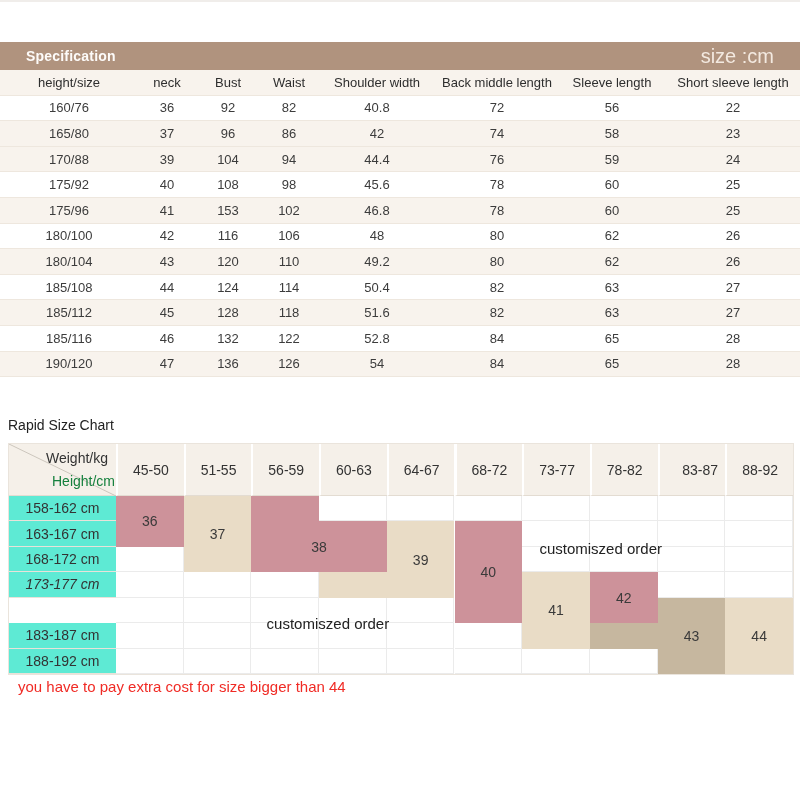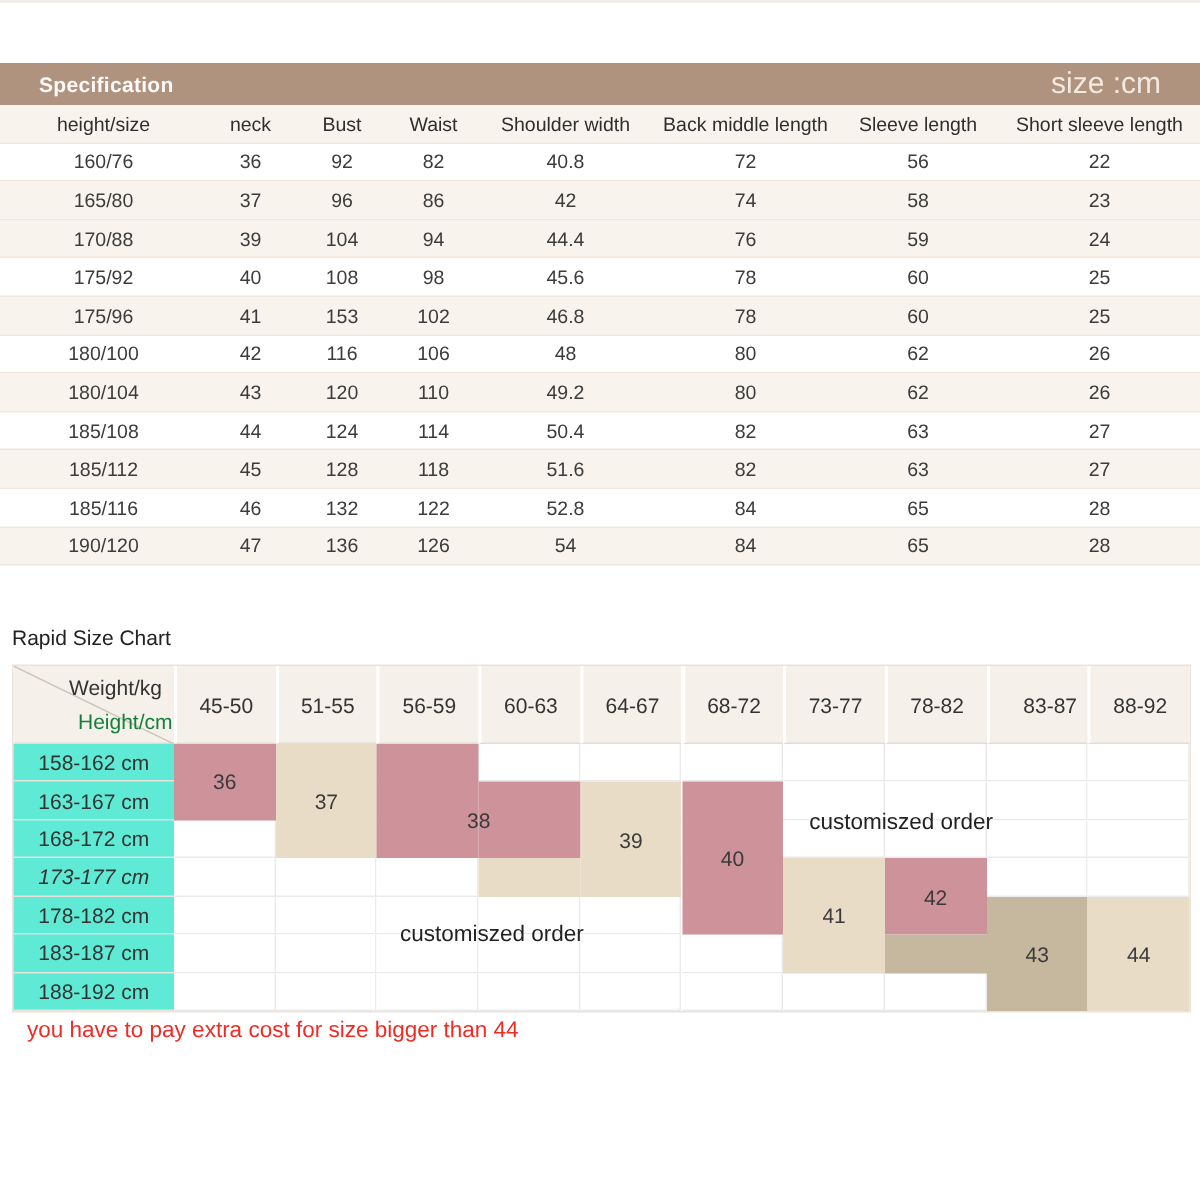--- a/index.html
+++ b/index.html
@@ -267,21 +267,20 @@
     <div class="mx-cell mx-body" style="left: 107px; top: 128.29px; width: 67.7px; height: 25.43px;"></div>
     <div class="mx-cell mx-body" style="left: 174.7px; top: 128.29px; width: 67.7px; height: 25.43px;"></div>
     <div class="mx-cell mx-body" style="left: 242.4px; top: 128.29px; width: 67.7px; height: 25.43px;"></div>
     <div class="mx-cell mx-body" style="left: 310.1px; top: 128.29px; width: 67.7px; height: 25.43px;"></div>
     <div class="mx-cell mx-body" style="left: 377.8px; top: 128.29px; width: 67.7px; height: 25.43px;"></div>
     <div class="mx-cell mx-body" style="left: 445.5px; top: 128.29px; width: 67.7px; height: 25.43px;"></div>
     <div class="mx-cell mx-body" style="left: 513.2px; top: 128.29px; width: 67.7px; height: 25.43px;"></div>
     <div class="mx-cell mx-body" style="left: 580.9px; top: 128.29px; width: 67.7px; height: 25.43px;"></div>
     <div class="mx-cell mx-body" style="left: 648.6px; top: 128.29px; width: 67.7px; height: 25.43px;"></div>
     <div class="mx-cell mx-body" style="left: 716.3px; top: 128.29px; width: 67.7px; height: 25.43px;"></div>
-    <div class="mx-cell mx-rowlabel" style="left: 0px; top: 153.72px; width: 107px; height: 25.43px;">178-182 cm</div>
     <div class="mx-cell mx-body" style="left: 107px; top: 153.72px; width: 67.7px; height: 25.43px;"></div>
     <div class="mx-cell mx-body" style="left: 174.7px; top: 153.72px; width: 67.7px; height: 25.43px;"></div>
     <div class="mx-cell mx-body" style="left: 242.4px; top: 153.72px; width: 67.7px; height: 25.43px;"></div>
     <div class="mx-cell mx-body" style="left: 310.1px; top: 153.72px; width: 67.7px; height: 25.43px;"></div>
     <div class="mx-cell mx-body" style="left: 377.8px; top: 153.72px; width: 67.7px; height: 25.43px;"></div>
     <div class="mx-cell mx-body" style="left: 445.5px; top: 153.72px; width: 67.7px; height: 25.43px;"></div>
     <div class="mx-cell mx-body" style="left: 513.2px; top: 153.72px; width: 67.7px; height: 25.43px;"></div>
     <div class="mx-cell mx-body" style="left: 580.9px; top: 153.72px; width: 67.7px; height: 25.43px;"></div>
     <div class="mx-cell mx-body" style="left: 648.6px; top: 153.72px; width: 67.7px; height: 25.43px;"></div>
     <div class="mx-cell mx-body" style="left: 716.3px; top: 153.72px; width: 67.7px; height: 25.43px;"></div>

